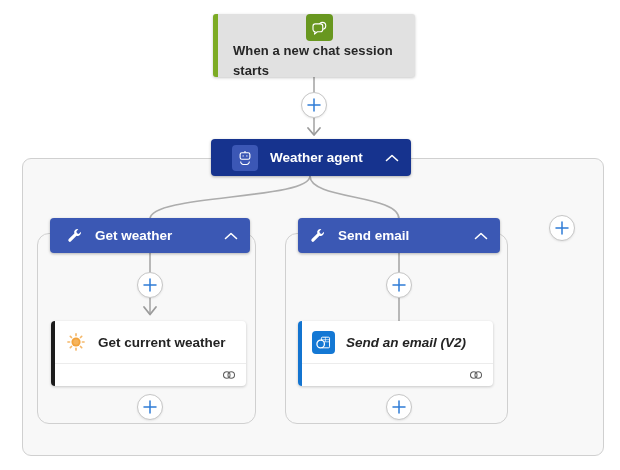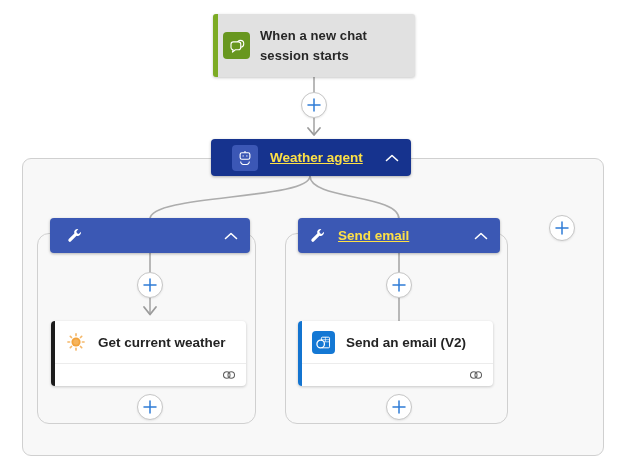--- a/index.html
+++ b/index.html
@@ -25,21 +25,21 @@
 
   
   svg.wires { position:absolute; left:0; top:0; width:620px; height:470px; z-index:2; pointer-events:none; }
 
   
   .trigger {
     position:absolute; left:213px; top:14px; width:202px; height:63px;
     background:#e1e1e1; border-radius:3px;
     box-shadow:0 1px 3px rgba(0,0,0,.22);
     display:flex; align-items:center;
-    padding-left:10px; z-index:3; cursor:pointer;
+    padding-left:10px; z-index:3; cursor:pointer;flex-direction:column;
   }
   .trigger .stripe {
     position:absolute; left:0; top:0; width:5px; height:100%;
     background:#7cab24; border-radius:3px 0 0 3px;
   }
   .icon-tile {
     width:27px; height:27px; border-radius:4px;
     display:flex; align-items:center; justify-content:center; flex:none;
   }
   .trigger .icon-tile { background:#68971f; }
@@ -51,22 +51,22 @@
   
   .agent {
     position:absolute; left:211px; top:139px; width:200px; height:37px;
     background:#16338e; border-radius:4px;
     box-shadow:0 1px 3px rgba(0,0,0,.3);
     display:flex; align-items:center;
     padding:0 12px 0 21px; z-index:3; cursor:pointer;
   }
   .agent .icon-tile { width:26px; height:26px; background:#3b57b5; }
   .node-label {
-    flex:1; margin-left:12px; color:#fde047;
-    font-size:13.5px; font-weight:700; white-space:nowrap;text-decoration:underline;
+    flex:1; margin-left:12px; color:#ffffff;
+    font-size:13.5px; font-weight:700; white-space:nowrap;
   }
 
   
   .branch-header {
     position:absolute; top:218px; height:35px;
     background:#3b58b4; border-radius:4px;
     box-shadow:0 1px 3px rgba(0,0,0,.28);
     display:flex; align-items:center;
     padding:0 12px 0 17px; z-index:3; cursor:pointer;
   }
@@ -75,21 +75,21 @@
   .branch-header .node-label { margin-left:13px; }
 
   
   .action-card {
     position:absolute; top:321px; width:195px; height:65px;
     background:#ffffff; border-radius:4px;
     box-shadow:0 1px 3px rgba(0,0,0,.2);
     z-index:3; cursor:pointer;
   }
   .action-card.left  { left:51px; }
-  .action-card.right { left:298px; }
+  .action-card.right { left:298px;font-style:italic; }
   .action-card .stripe {
     position:absolute; left:0; top:0; width:4px; height:100%;
     border-radius:4px 0 0 4px;
   }
   .action-card.left  .stripe { background:#1c1c1c; }
   .action-card.right .stripe { background:#1374d0; }
   .card-title-row {
     height:42px; display:flex; align-items:center; padding-left:14px;text-align:center;
   }
   .card-title-row .icon-tile { width:23px; height:23px; }
@@ -177,20 +177,21 @@
         </svg>
     </span>
   </div>
 
   <div class="branch-header left">
     <span style="display:flex;">
       <svg width="15" height="15" viewBox="0 0 18 18">
         <path d="M13.6 1.3a4.1 4.1 0 0 0-4.8 5.3L2.1 13.3a1.9 1.9 0 1 0 2.7 2.7l6.6-6.7a4.1 4.1 0 0 0 5.3-4.8l-2.6 2.6-2.2-.7-.7-2.2z" fill="#fff"></path>
       </svg>
     </span>
+    <span class="node-label">Get weather</span>
     <span class="chevron">
       <svg width="14" height="8" viewBox="0 0 14 8">
           <path d="M1.5 6.5 7 1.5l5.5 5" stroke="#fff" stroke-width="1.6" fill="none" stroke-linecap="round" stroke-linejoin="round"></path>
         </svg>
     </span>
   </div>
 
   <div class="branch-header right">
     <span style="display:flex;">
       <svg width="15" height="15" viewBox="0 0 18 18">

